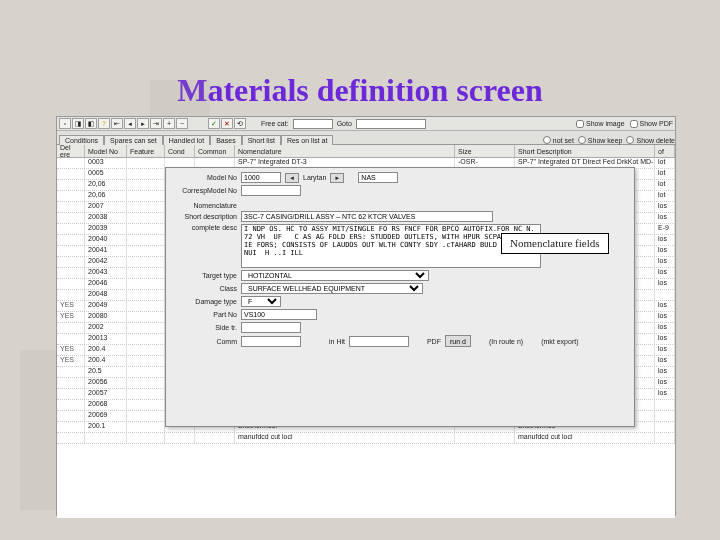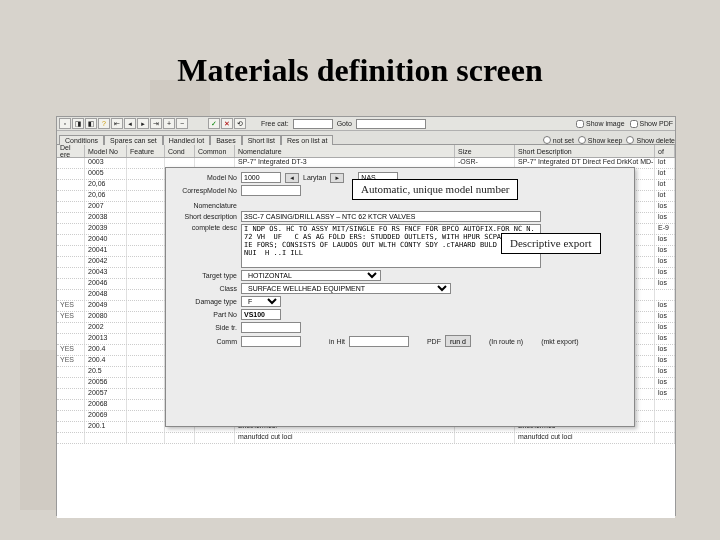--- a/index.html
+++ b/index.html
@@ -7,23 +7,23 @@
     width: 720px; height: 540px;
     background: #d7d3cc;
     font-family: Arial, sans-serif;
     overflow: hidden;
     position: relative;
   }
   .title {
     font-family: "Times New Roman", serif;
     font-size: 32px;
     text-align: center;
-    margin-top: 52px;
+    margin-top: 72px;
     margin-bottom: 10px;
-    color: #000000;
+    color: #6d28d9;
   }
   .app-window {
     position: absolute;
     left: 56px; top: 116px;
     width: 620px; height: 400px;
     background: #e8e8e8;
     border: 1px solid #999;
     font-size: 7px;
     color: #222;
   }
@@ -537,41 +537,41 @@
     <div class="frow">
       <span class="flabel">CorrespModel No</span>
       <input type="text" style="width: 60px;">
     </div>
     <div style="height:4px"></div>
     <div class="frow">
       <span class="flabel">Nomenclature</span>
     </div>
     <div class="frow">
       <span class="flabel">Short description</span>
-      <input type="text" style="width: 300px;" value="3SC-7 CASING/DRILL ASSY – NTC 62 KTCR VALVES">
+      <input type="text" style="width: 252px;" value="3SC-7 CASING/DRILL ASSY – NTC 62 KTCR VALVES">
     </div>
     <div class="frow" style="align-items:flex-start">
       <span class="flabel">complete desc</span>
       <textarea style="">I NDP OS. HC TO ASSY MIT/SINGLE FO RS FNCF FOR BPCO AUTOFIX.FOR NC N. 72 VH  UF   C AS AG FOLD ERS: STUDDED OUTLETS, WITH HPUR SCPANEL/CESC IE FORS; CONSISTS OF LAUDOS OUT WLTH CONTY SDY .cTAHARD BULD LPR,I NUI  H ..I ILL</textarea>
     </div>
     <div class="frow">
       <span class="flabel">Target type</span>
-      <select style="width:140px"><option>HOTIZONTAL</option></select>
+      <select style="width:188px"><option>HOTIZONTAL</option></select>
     </div>
     <div class="frow">
       <span class="flabel">Class</span>
-      <select style="width:210px"><option>SURFACE WELLHEAD EQUIPMENT</option></select>
+      <select style="width:182px"><option>SURFACE WELLHEAD EQUIPMENT</option></select>
     </div>
     <div class="frow">
       <span class="flabel">Damage type</span>
       <select style="width:40px"><option>F</option></select>
     </div>
     <div class="frow">
       <span class="flabel">Part No</span>
-      <input type="text" style="width: 40px; font-weight: bold;" value="VS100">
+      <input type="text" style="width: 76px;" value="VS100">
     </div>
     <div class="frow">
       <span class="flabel">Side tr.</span>
       <input type="text" style="width: 60px;">
     </div>
     <div class="frow">
       <span class="flabel">Comm</span>
       <input type="text" style="width: 60px;">
       <span style="width:20px"></span>
       <span>in Hit</span>
@@ -579,16 +579,15 @@
       <span style="width:10px"></span>
       <span>PDF</span>
       <button style="font-size:7px;height:12px;padding:0 4px;border:1px solid #888;background:#ddd">run d</button>
       <span style="width:10px"></span>
       <span>(In route n)</span>
       <span style="width:10px"></span>
       <span>(mkt export)</span>
     </div>
   </div>
 
-  <div class="callout c1">Automatic, unique model number</div>
-  <div class="callout c2">Descriptive export</div>
+  <div class="callout c2">Nomenclature fields</div>
 
 </div>
 
 </body></html>

